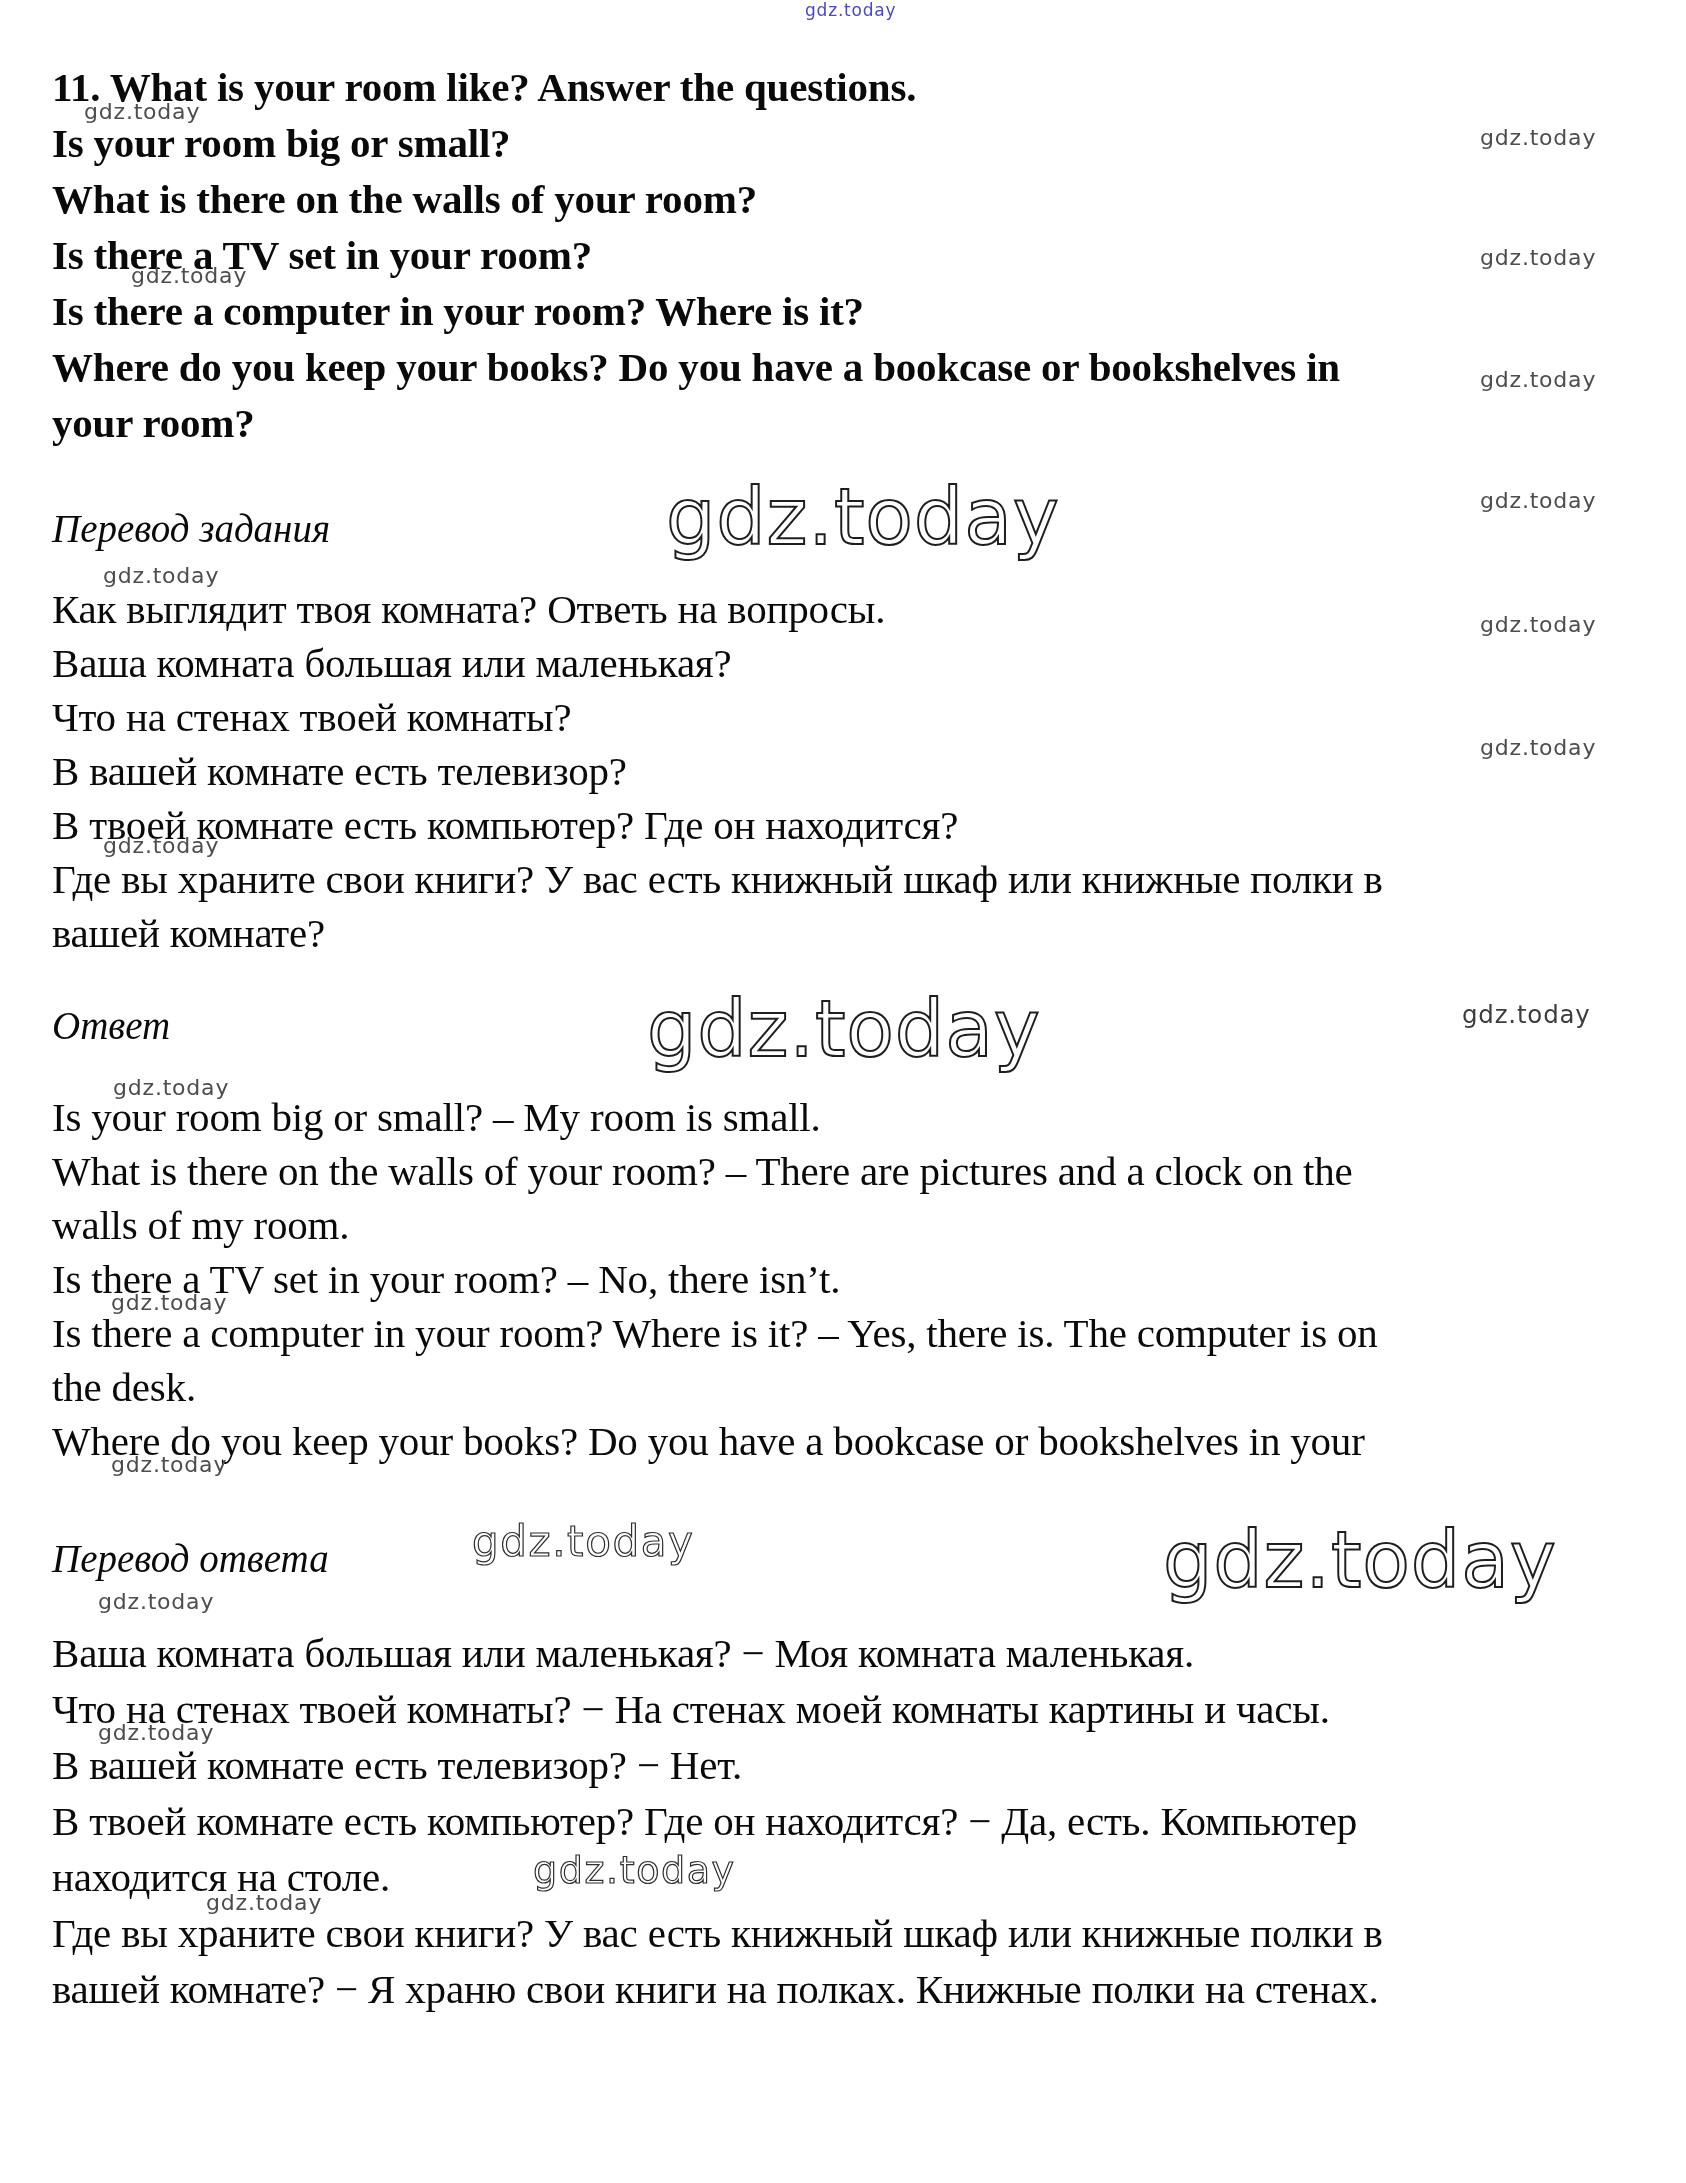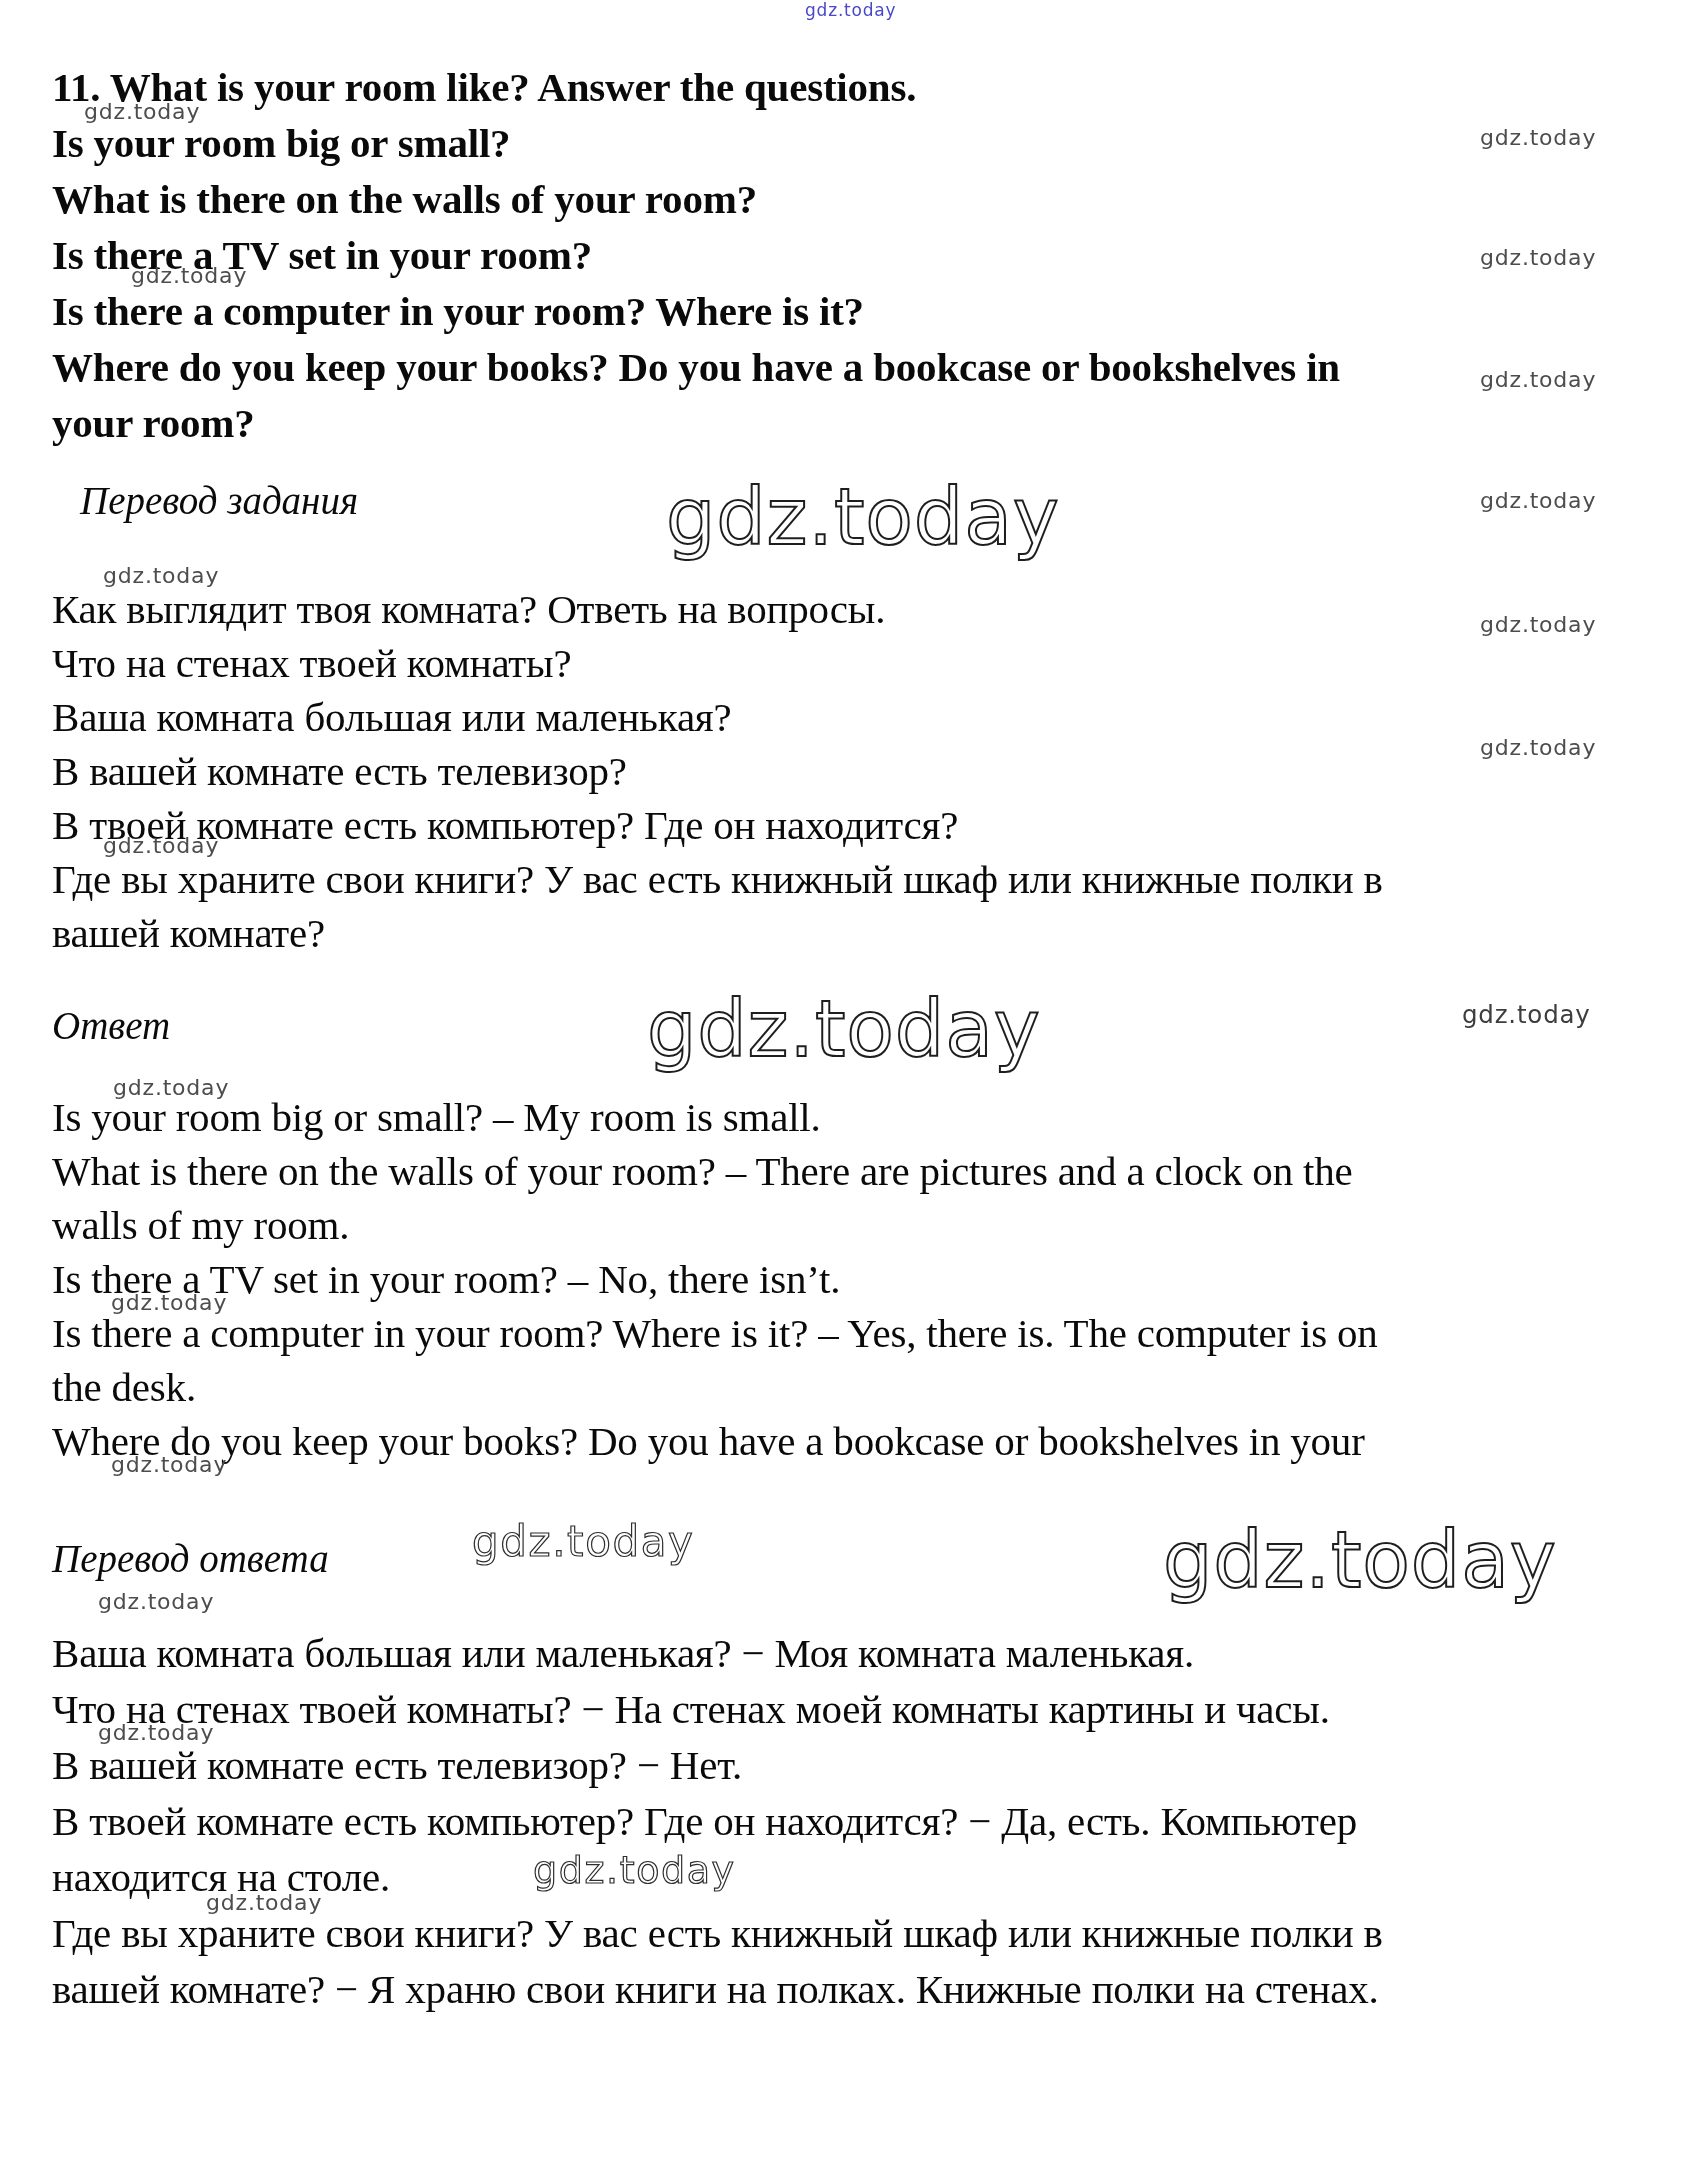--- a/index.html
+++ b/index.html
@@ -54,26 +54,26 @@
 <div id="task-block" class="sec" style="top:59px;">
   <div class="line">11. What is your room like? Answer the questions.</div>
   <div class="line">Is your room big or small?</div>
   <div class="line">What is there on the walls of your room?</div>
   <div class="line">Is there a TV set in your room?</div>
   <div class="line">Is there a computer in your room? Where is it?</div>
   <div class="line">Where do you keep your books? Do you have a bookcase or bookshelves in</div>
   <div class="line">your room?</div>
 </div>
 
-<div class="sec head-italic" style="top:476px;margin-left:28px;">Перевод задания</div>
+<div class="sec head-italic" style="top:504px;">Перевод задания</div>
 
 <div id="translation-task-block" class="sec" style="top:582px;">
   <div class="line">Как выглядит твоя комната? Ответь на вопросы.</div>
+  <div class="line">Ваша комната большая или маленькая?</div>
   <div class="line">Что на стенах твоей комнаты?</div>
-  <div class="line">Ваша комната большая или маленькая?</div>
   <div class="line">В вашей комнате есть телевизор?</div>
   <div class="line">В твоей комнате есть компьютер? Где он находится?</div>
   <div class="line">Где вы храните свои книги? У вас есть книжный шкаф или книжные полки в</div>
   <div class="line">вашей комнате?</div>
 </div>
 
 <div class="sec head-italic" style="top:1001px;">Ответ</div>
 
 <div id="answer-block" class="sec" style="top:1090px;">
   <div class="line">Is your room big or small? – My room is small.</div>

